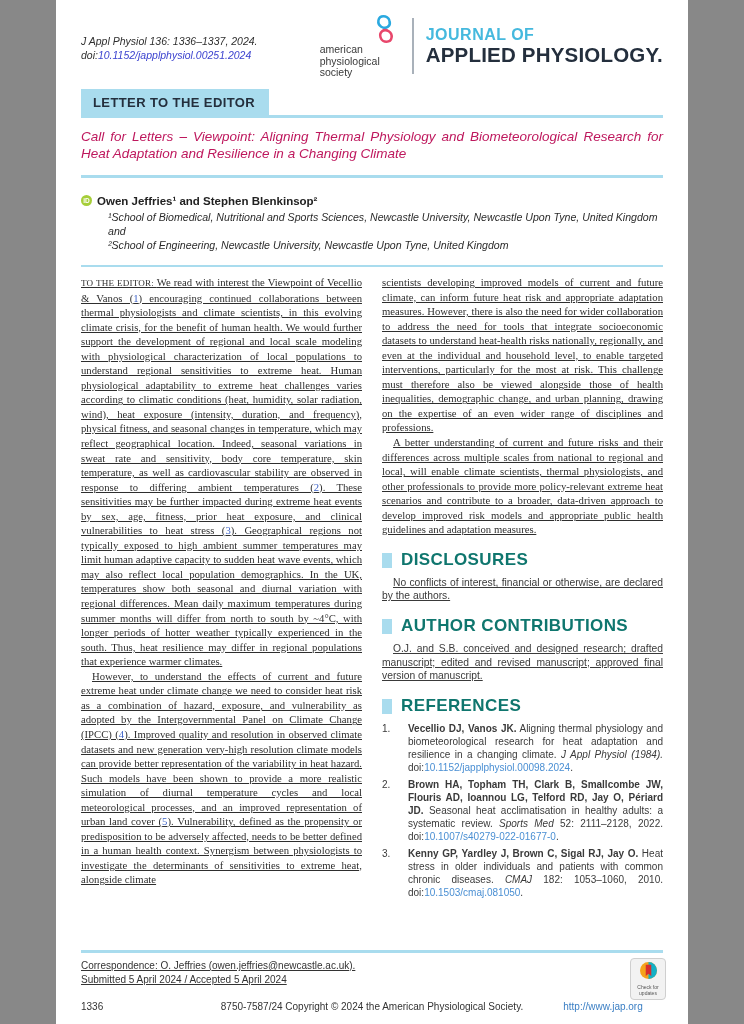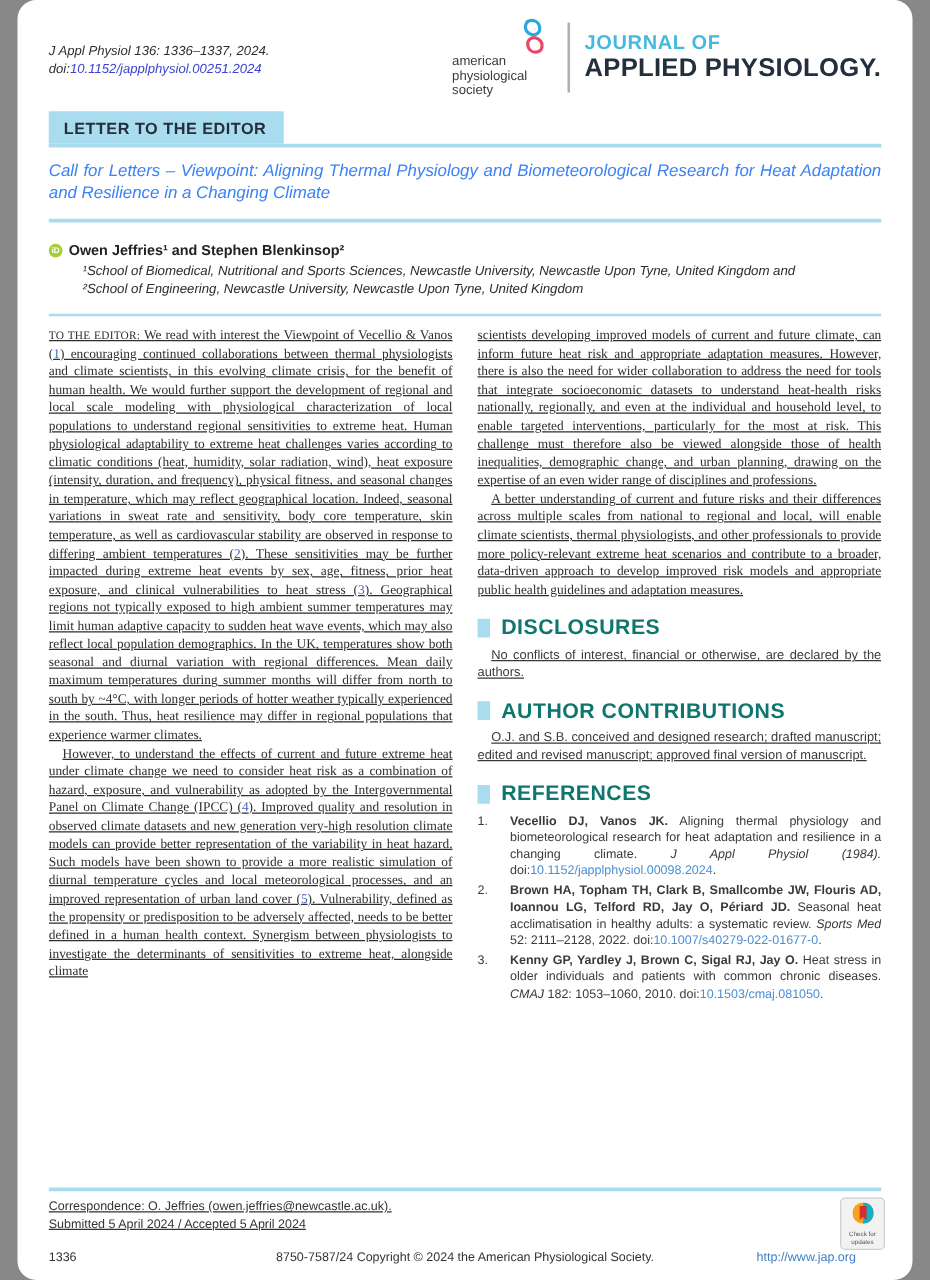--- a/index.html
+++ b/index.html
@@ -2,43 +2,43 @@
 <html lang="en" style="--accent: #a9dcee; --navy: #242f3d; --jblue: #45b9de; --cite: #3f64c8; --reflink: #4a8fd3; --doiblue: #3c43cf; --urlblue: #3b7fc4; --orcid: #a6ce39;"><head>
 <meta charset="utf-8">
 <style>
   :root{
     --accent:#a9dcee; --navy:#242f3d; --jblue:#45b9de; --cite:#3f64c8;
     --reflink:#4a8fd3; --doiblue:#3c43cf; --urlblue:#3b7fc4; --orcid:#a6ce39;
     --body:#2e2e2e; --sans:"Liberation Sans",sans-serif; --serif:"Liberation Serif",serif;
   }
   *{margin:0;padding:0;box-sizing:border-box;}
   html,body{background:#888;}
-  .page{position:relative;width:716px;height:1024px;background:#fff;margin:0 auto;
-    overflow:hidden;font-family:var(--sans);color:var(--body);border-radius:15px;}
+  .page{position:relative;width:632px;height:1024px;background:#fff;margin:0 auto;
+    overflow:hidden;font-family:var(--sans);color:var(--body);}
   .inner{padding:35px 25px 0 25px;}
 
   
   .meta{font-style:italic;font-size:10.5px;line-height:13.5px;color:#2f2f2f;}
   .meta .jname{font-style:italic;}
   .doi-link{color:var(--doiblue);text-decoration:none;}
   .logo{position:absolute;top:14px;right:25px;display:flex;align-items:center;gap:12px;}
   .soc{position:relative;text-align:left;font-size:10.5px;line-height:11.5px;color:#3a3a3a;
     padding-top:30px;width:80px;}
   .soc-icon{position:absolute;top:0;right:2px;}
   .logo-divider{width:2px;height:56px;background:#a9b1ba;}
   .jof{color:var(--jblue);font-weight:bold;font-size:16px;letter-spacing:.5px;line-height:18px;}
   .jtitle{color:var(--navy);font-weight:bold;font-size:20.5px;letter-spacing:.2px;line-height:22px;}
 
   
   .banner-wrap{margin-top:27px;border-bottom:3px solid var(--accent);}
   .banner{display:inline-block;background:var(--accent);color:var(--navy);
     font-weight:bold;font-size:13px;letter-spacing:.4px;padding:6px 14px 5px 12px;}
 
   .callline{margin-top:11px;font-style:italic;font-size:13.5px;line-height:16.5px;
-    color:#3b82f6;text-align:justify;}
+    color:#be185d;text-align:justify;}
   .rule{height:2.5px;background:var(--accent);border:0;}
   .rule.r1{margin-top:13px;}
   .rule.r2{margin-top:13px;}
 
   .title{margin-top:18px;font-size:17px;font-weight:bold;color:#20262e;letter-spacing:.1px;}
   .authors{margin-top:17px;display:flex;align-items:center;gap:5px;font-weight:bold;
     font-size:11.5px;color:#222;}
   .orcid{display:inline-flex;align-items:center;justify-content:center;width:11px;height:11px;
     border-radius:50%;background:var(--orcid);color:#fff;font-size:6.5px;font-weight:bold;flex:none;}
   .affil{margin-top:3px;font-style:italic;font-size:10.6px;line-height:14px;color:#2b2b2b;margin-left:27px;}

